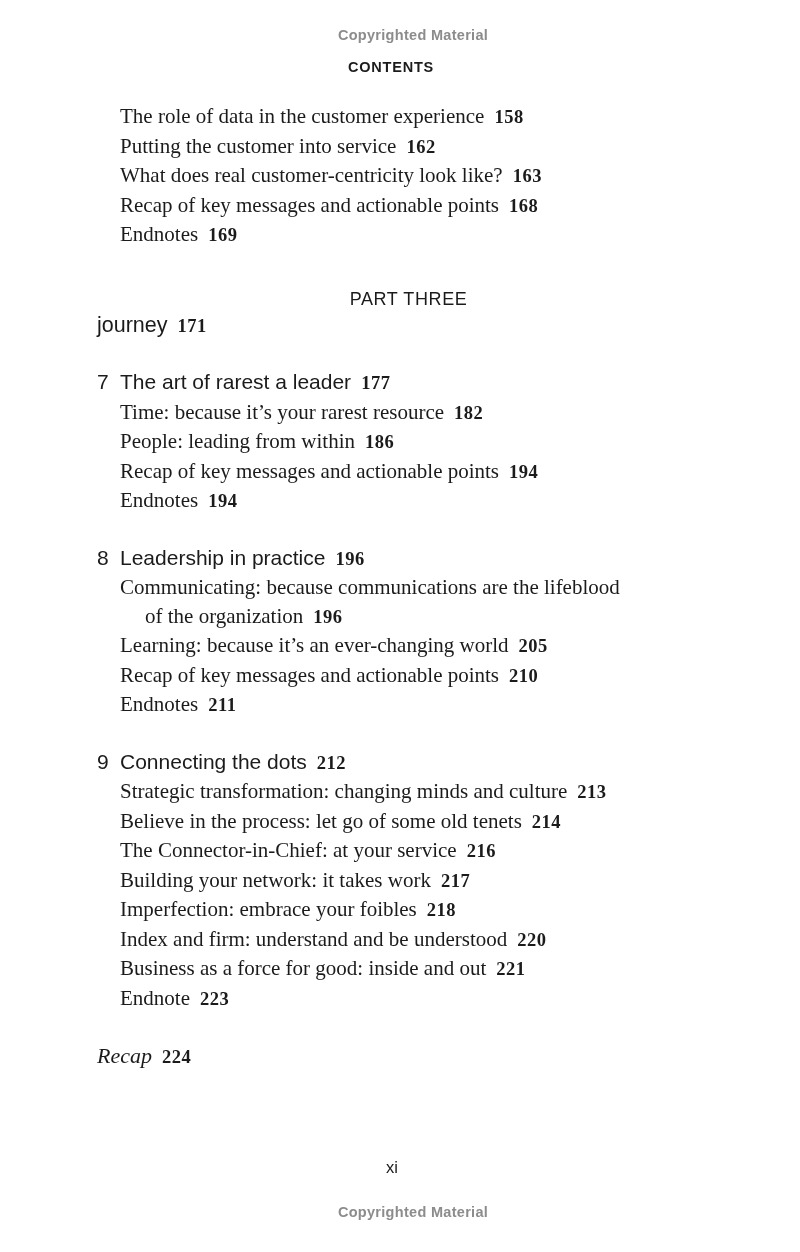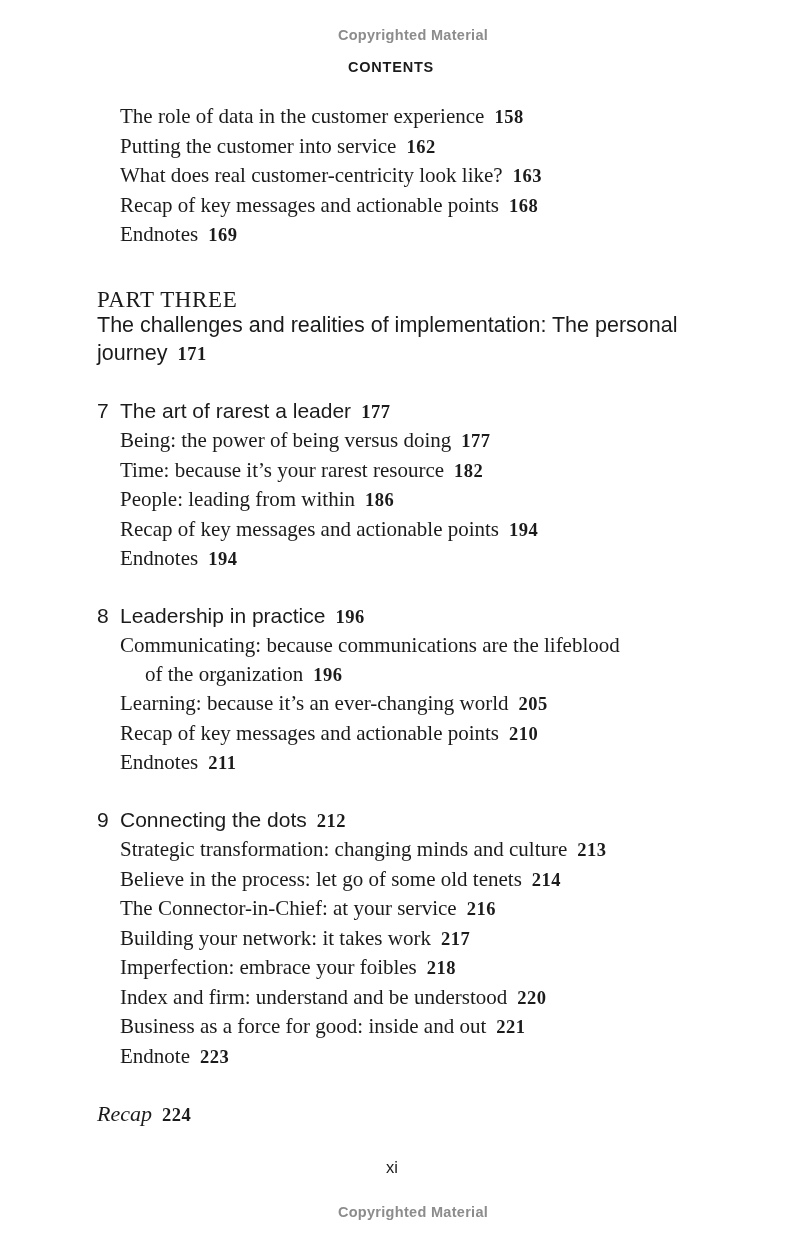--- a/index.html
+++ b/index.html
@@ -68,24 +68,25 @@
 
   .chapter-heading {
     position: relative;
     font-family: "Liberation Sans", sans-serif;
     font-size: 21px;
     white-space: nowrap;
   }
   .chapter-number { position: absolute; left: -23px; }
 
   .part-label {
-    font-family: Liberation Serif, serif;
-    font-size: 23px;
+    font-family: Liberation Sans, sans-serif;
+    font-size: 18px;
     line-height: 23px;
     letter-spacing: 0.6px;
+    text-align: center;
   }
   .part-title-line {
     font-family: "Liberation Sans", sans-serif;
     font-size: 21.5px;
     line-height: 28.5px;
     white-space: nowrap;
   }
 
   .block-index { margin-left: -23px; margin-top: 28.5px; }
   .index-title { font-style: italic; font-size: 22px; }
@@ -124,29 +125,25 @@
         </div>
         <div class="toc-entry">
           <div class="entry-line"><span class="entry-text">Recap of key messages and actionable points</span><span class="pagenum">168</span></div>
         </div>
         <div class="toc-entry">
           <div class="entry-line"><span class="entry-text">Endnotes</span><span class="pagenum">169</span></div>
         </div>
       </div>
       <div class="block block-part">
         <div class="part-label">PART THREE</div>
-        <div class="part-title-line"><span class="part-title-text">The challenges and realities of implementation: The personal</span></div>
         <div class="part-title-line"><span class="part-title-text">journey</span><span class="pagenum">171</span></div>
       </div>
       <div class="block block-chapter">
         <div class="chapter-heading"><span class="chapter-number">7</span><span class="chapter-title">The art of rarest a leader</span><span class="pagenum">177</span></div>
         <div class="toc-entry">
-          <div class="entry-line"><span class="entry-text">Being: the power of being versus doing</span><span class="pagenum">177</span></div>
-        </div>
-        <div class="toc-entry">
           <div class="entry-line"><span class="entry-text">Time: because it’s your rarest resource</span><span class="pagenum">182</span></div>
         </div>
         <div class="toc-entry">
           <div class="entry-line"><span class="entry-text">People: leading from within</span><span class="pagenum">186</span></div>
         </div>
         <div class="toc-entry">
           <div class="entry-line"><span class="entry-text">Recap of key messages and actionable points</span><span class="pagenum">194</span></div>
         </div>
         <div class="toc-entry">
           <div class="entry-line"><span class="entry-text">Endnotes</span><span class="pagenum">194</span></div>

